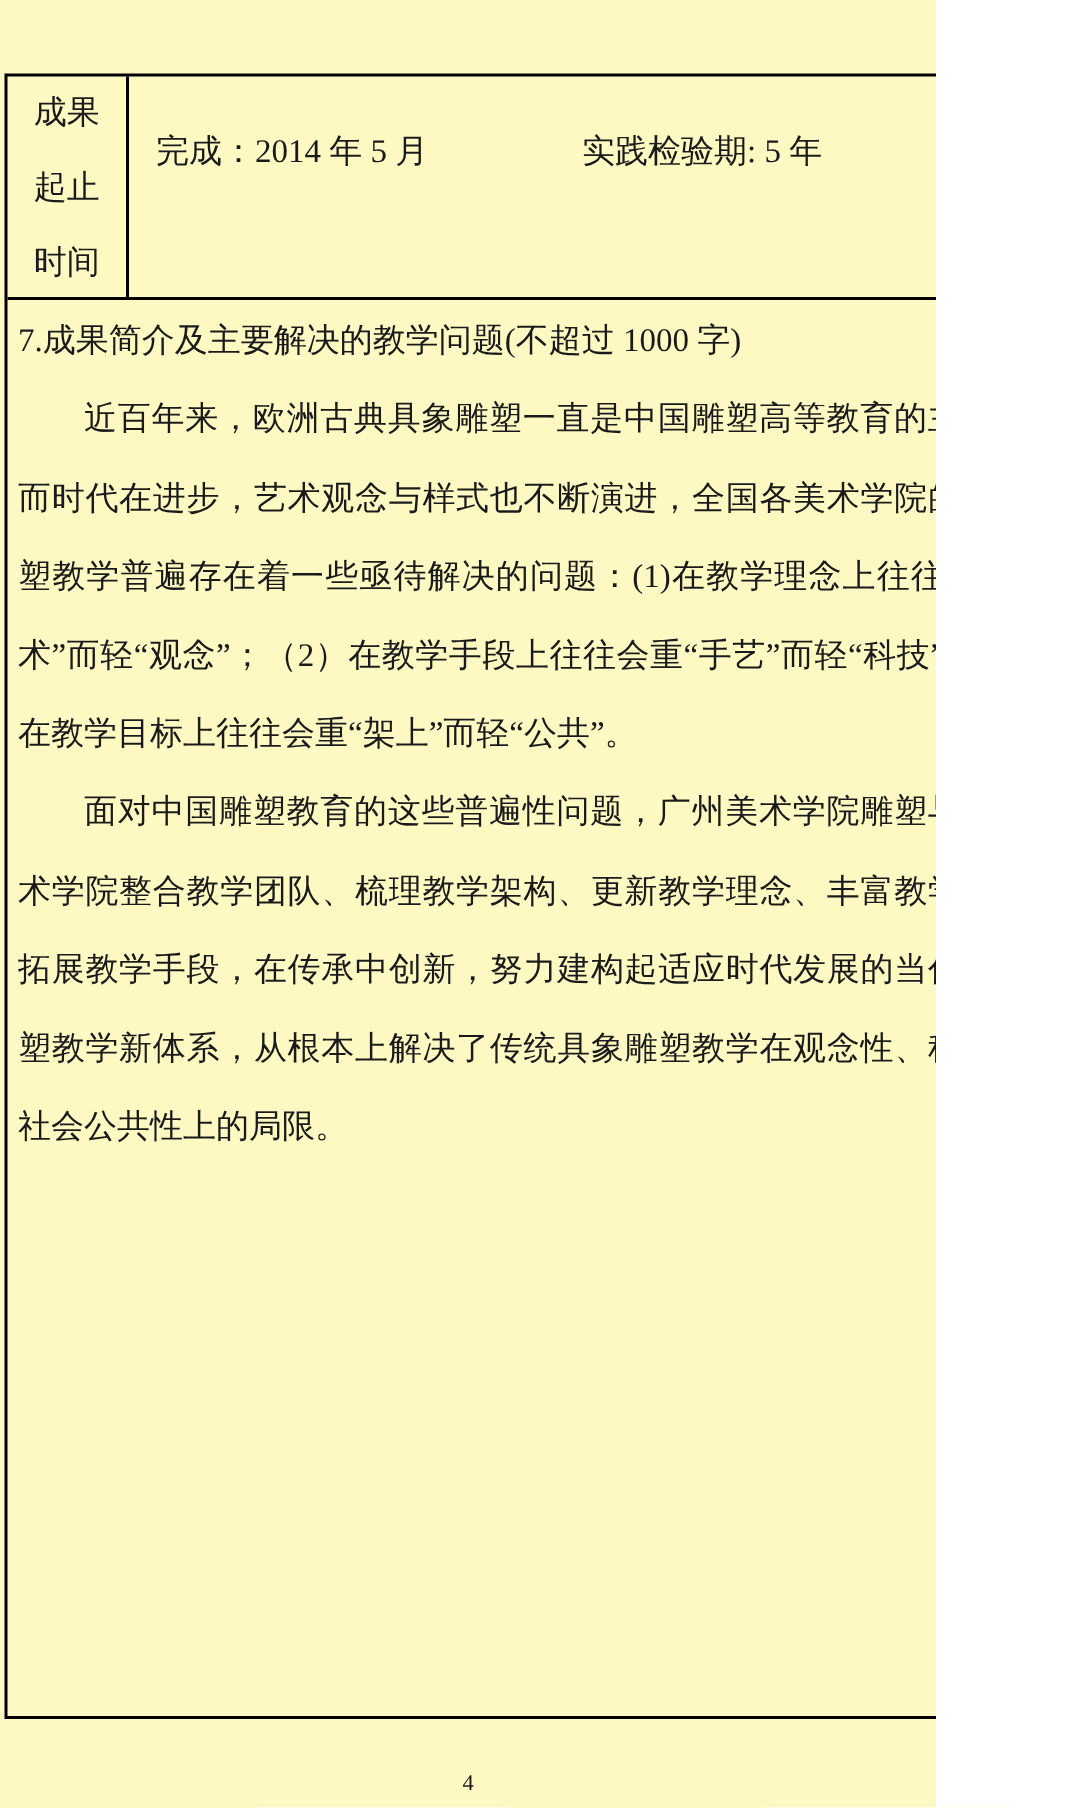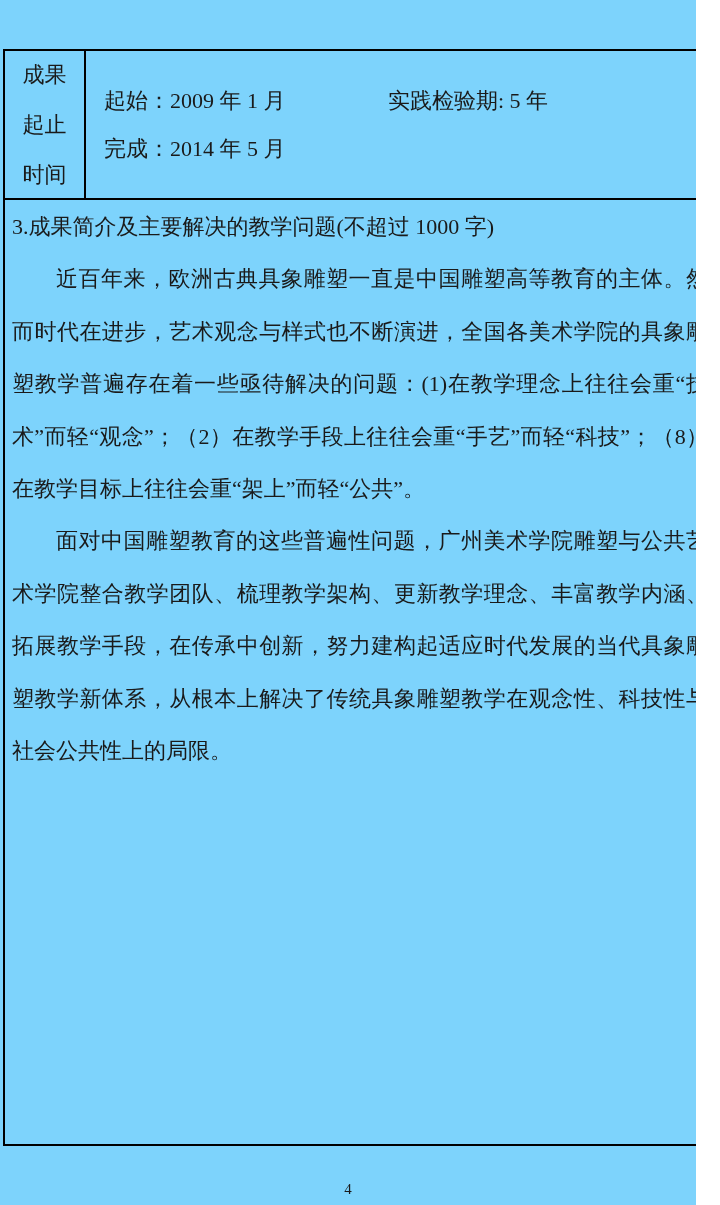--- a/index.html
+++ b/index.html
@@ -4,23 +4,23 @@
 <style>
   * { margin: 0; padding: 0; box-sizing: border-box; }
   html, body {
     width: 720px;
     background: #ffffff;
     font-family: "Liberation Serif", "DejaVu Serif", serif;
     color: #1a1a1a;
   }
   .page {
     position: relative;
-    width: 696px;
+    width: 624px;
     height: 1205px;
-    background: #7dd3fc;
+    background: #fef9c3;
     overflow: hidden;
   }
   .doc-table {
     position: absolute;
     left: 3px;
     top: 49px;
     width: 713px;
     border: 2px solid #000000;
   }
   .row1 {
@@ -85,31 +85,30 @@
   <div class="doc-table">
 
     <div class="row1">
       <div class="cell-header">
         <span>成果</span>
         <span>起止</span>
         <span>时间</span>
       </div>
       <div class="cell-dates">
         <div class="date-line">
-          <span>起始：2009 年 1 月</span>
           <span class="practice-field">实践检验期: 5 年</span>
         </div>
         <div class="date-line">
           <span>完成：2014 年 5 月</span>
         </div>
       </div>
     </div>
 
     <div class="row2">
-      <div class="section-heading">3.成果简介及主要解决的教学问题(不超过 1000 字)</div>
+      <div class="section-heading">7.成果简介及主要解决的教学问题(不超过 1000 字)</div>
       <p class="body-para">近百年来，欧洲古典具象雕塑一直是中国雕塑高等教育的主体。然而时代在进步，艺术观念与样式也不断演进，全国各美术学院的具象雕塑教学普遍存在着一些亟待解决的问题：(1)在教学理念上往往会重“技术”而轻“观念”；（2）在教学手段上往往会重“手艺”而轻“科技”；（8）在教学目标上往往会重“架上”而轻“公共”。</p>
       <p class="body-para">面对中国雕塑教育的这些普遍性问题，广州美术学院雕塑与公共艺术学院整合教学团队、梳理教学架构、更新教学理念、丰富教学内涵、拓展教学手段，在传承中创新，努力建构起适应时代发展的当代具象雕塑教学新体系，从根本上解决了传统具象雕塑教学在观念性、科技性与社会公共性上的局限。</p>
 
     </div>
 
   </div>
 
   <div class="page-number">4</div>
 
 </div>

